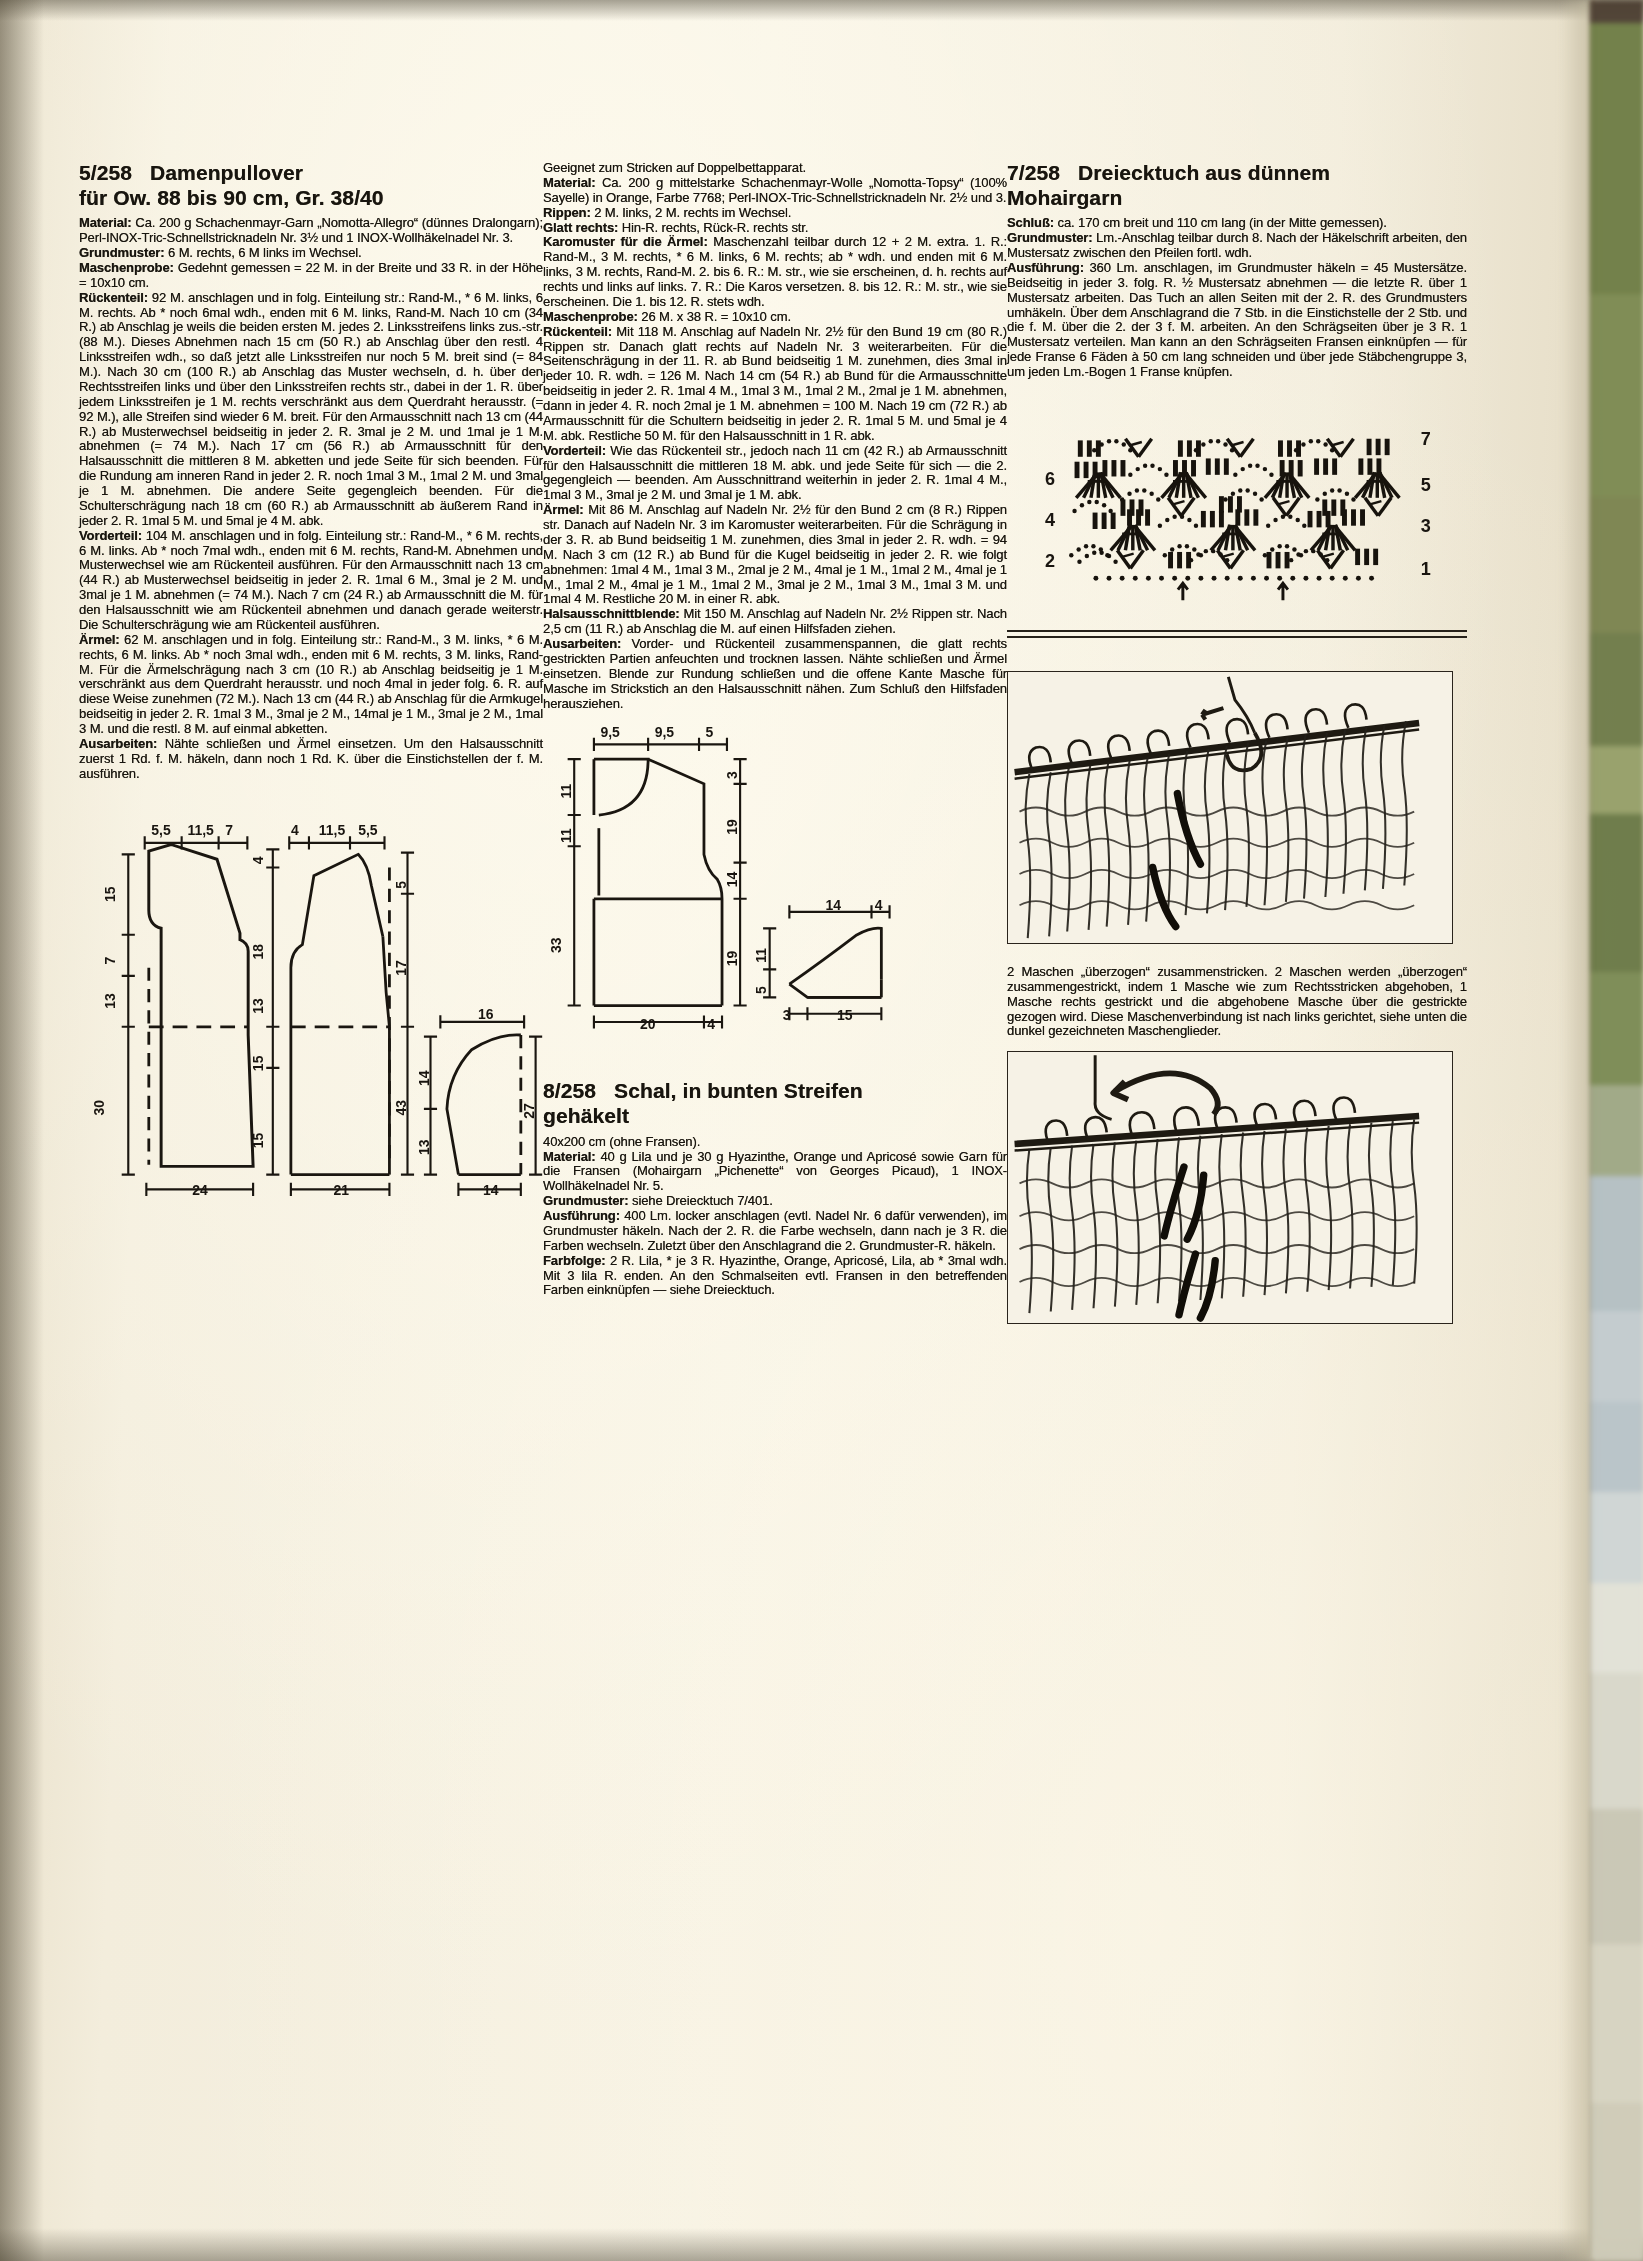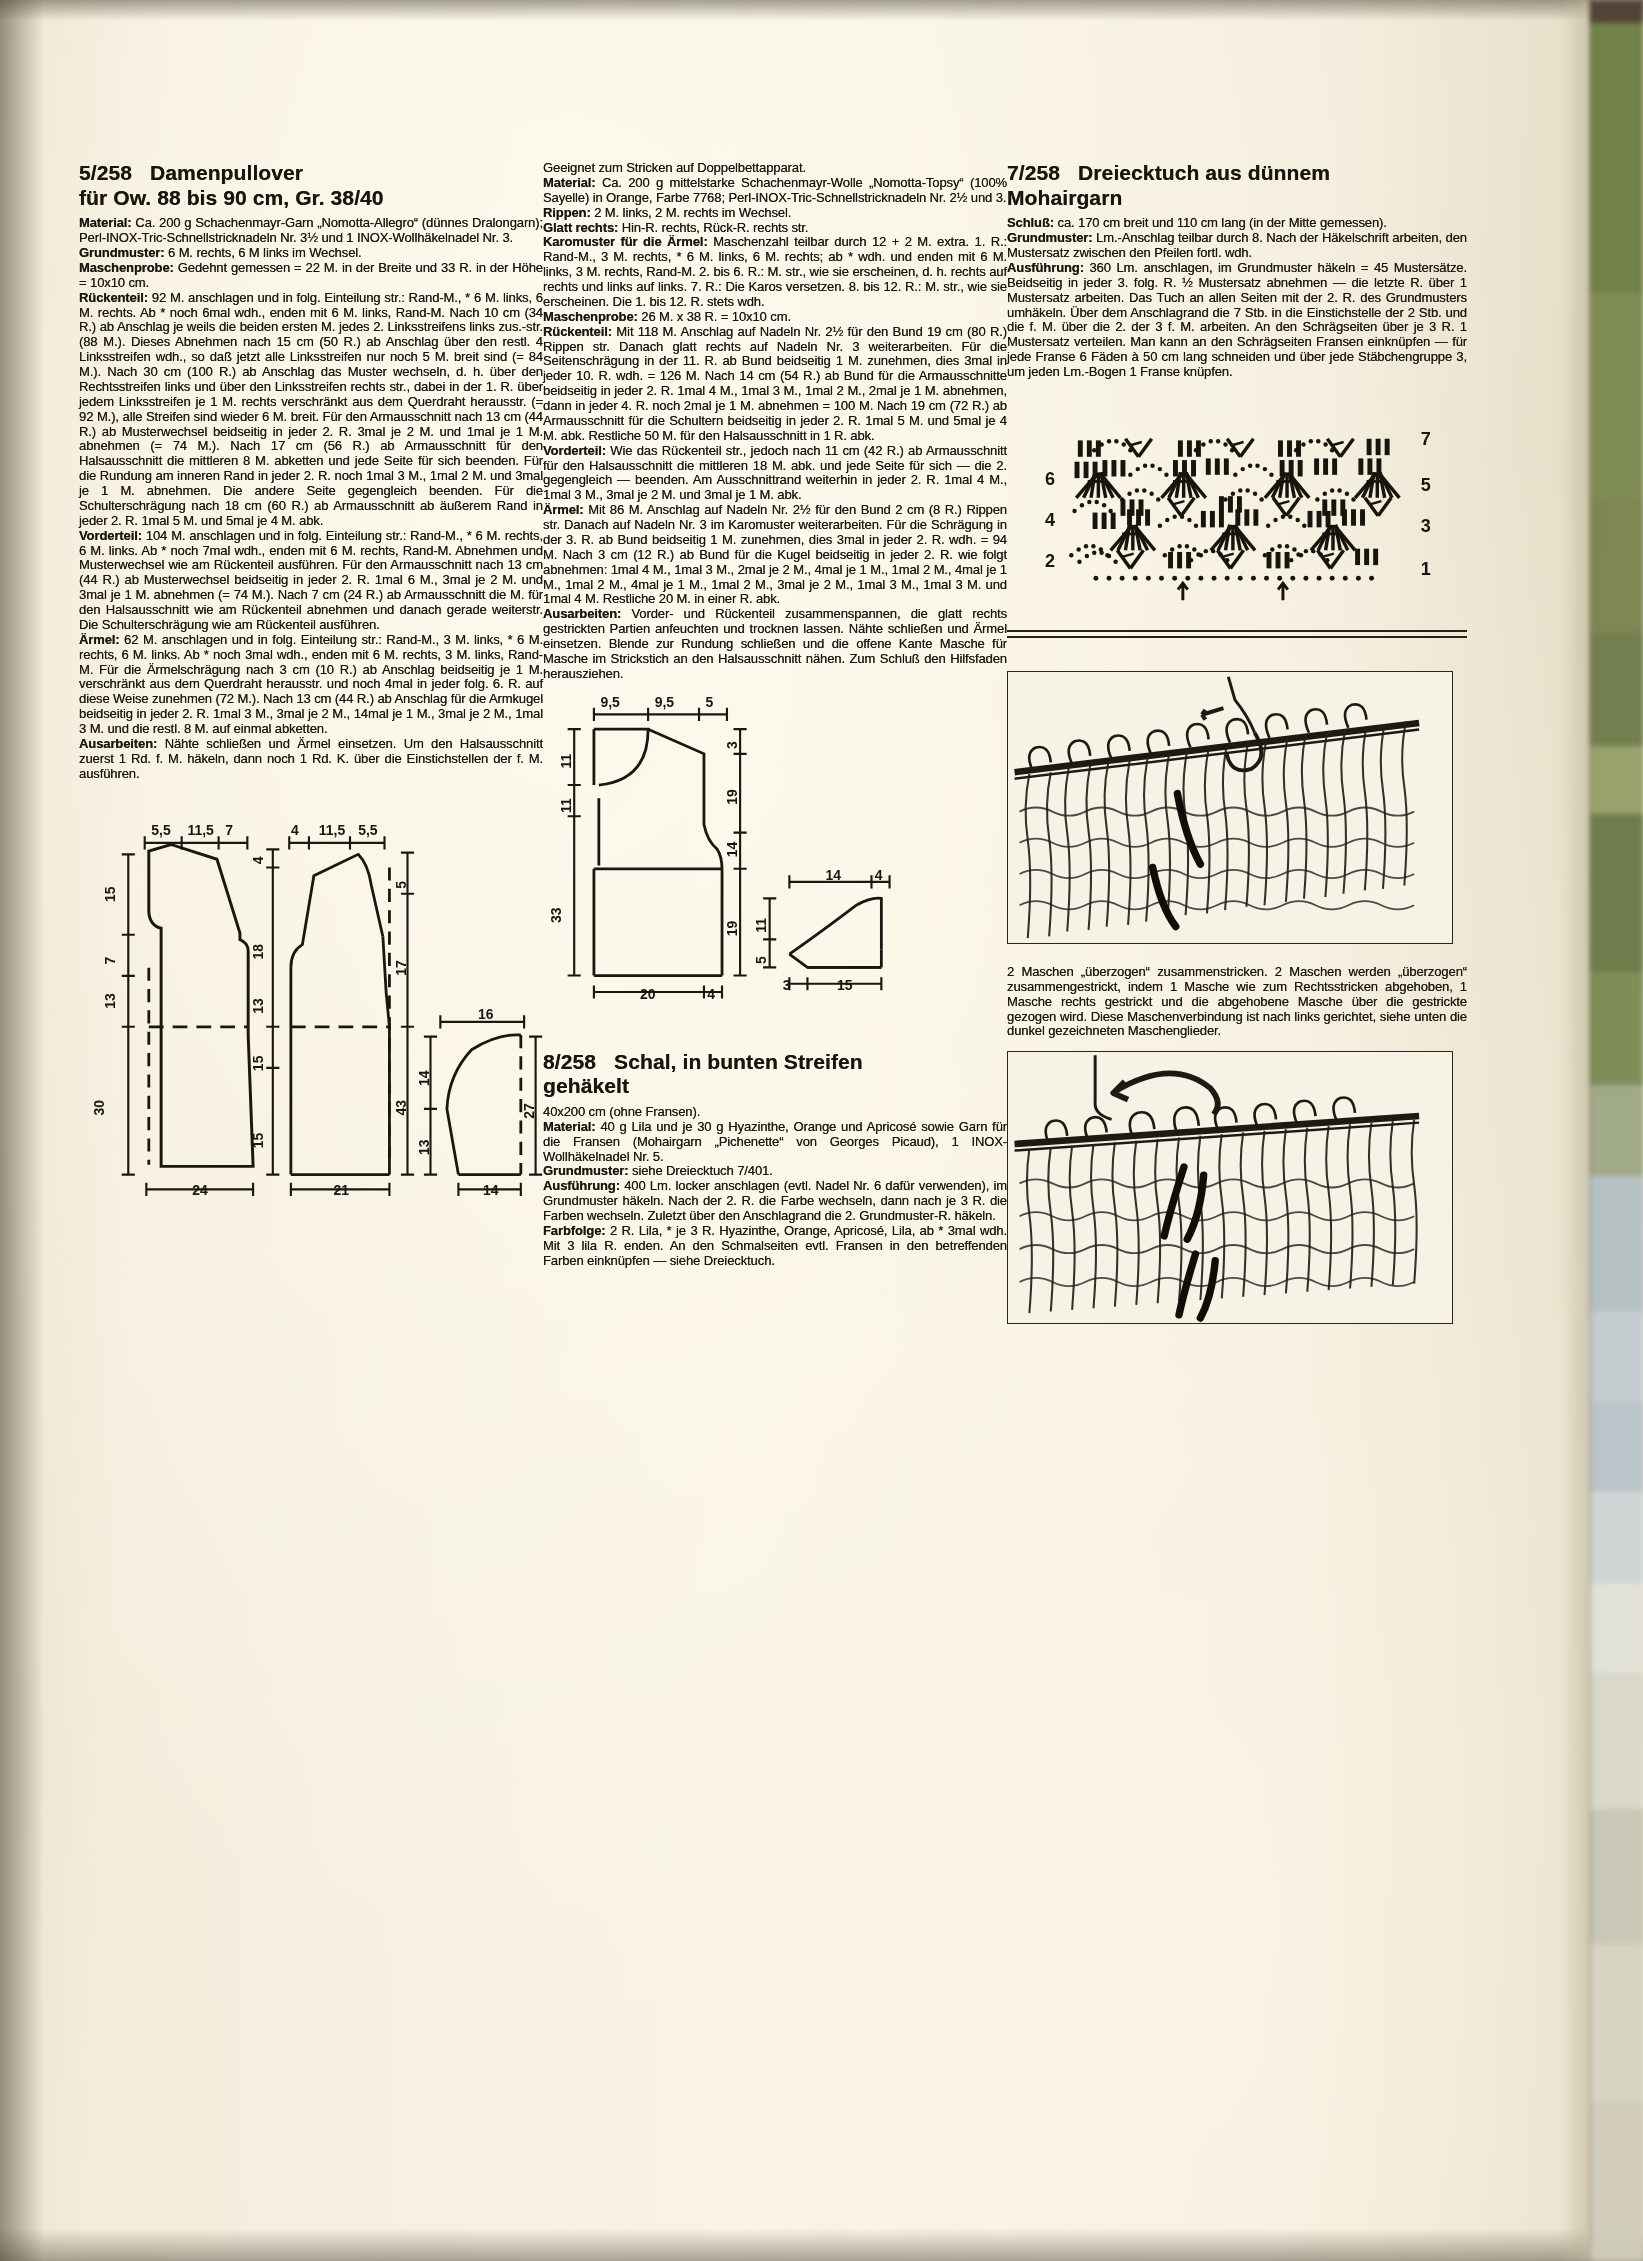--- a/index.html
+++ b/index.html
@@ -291,20 +291,21 @@
 
       <p class="body inkish">Geeignet zum Stricken auf Doppelbettapparat.</p>
       <p class="body inkish"><span class="lbl">Material:</span><span> Ca. 200 g mittelstarke Schachenmayr-Wolle „Nomotta-Topsy“ (100% Sayelle) in Orange, Farbe 7768; Perl-INOX-Tric-Schnellstricknadeln Nr. 2½ und 3.</span></p>
       <p class="body inkish"><span class="lbl">Rippen:</span><span> 2 M. links, 2 M. rechts im Wechsel.</span></p>
       <p class="body inkish"><span class="lbl">Glatt rechts:</span><span> Hin-R. rechts, Rück-R. rechts str.</span></p>
       <p class="body inkish"><span class="lbl">Karomuster für die Ärmel:</span><span> Maschenzahl teilbar durch 12 + 2 M. extra. 1. R.: Rand-M., 3 M. rechts, * 6 M. links, 6 M. rechts; ab * wdh. und enden mit 6 M. links, 3 M. rechts, Rand-M. 2. bis 6. R.: M. str., wie sie erscheinen, d. h. rechts auf rechts und links auf links. 7. R.: Die Karos versetzen. 8. bis 12. R.: M. str., wie sie erscheinen. Die 1. bis 12. R. stets wdh.</span></p>
       <p class="body inkish"><span class="lbl">Maschenprobe:</span><span> 26 M. x 38 R. = 10x10 cm.</span></p>
       <p class="body inkish"><span class="lbl">Rückenteil:</span><span> Mit 118 M. Anschlag auf Nadeln Nr. 2½ für den Bund 19 cm (80 R.) Rippen str. Danach glatt rechts auf Nadeln Nr. 3 weiterarbeiten. Für die Seitenschrägung in der 11. R. ab Bund beidseitig 1 M. zunehmen, dies 3mal in jeder 10. R. wdh. = 126 M. Nach 14 cm (54 R.) ab Bund für die Armausschnitte beidseitig in jeder 2. R. 1mal 4 M., 1mal 3 M., 1mal 2 M., 2mal je 1 M. abnehmen, dann in jeder 4. R. noch 2mal je 1 M. abnehmen = 100 M. Nach 19 cm (72 R.) ab Armausschnitt für die Schultern beidseitig in jeder 2. R. 1mal 5 M. und 5mal je 4 M. abk. Restliche 50 M. für den Halsausschnitt in 1 R. abk.</span></p>
       <p class="body inkish"><span class="lbl">Vorderteil:</span><span> Wie das Rückenteil str., jedoch nach 11 cm (42 R.) ab Armausschnitt für den Halsausschnitt die mittleren 18 M. abk. und jede Seite für sich — die 2. gegengleich — beenden. Am Ausschnittrand weiterhin in jeder 2. R. 1mal 4 M., 1mal 3 M., 3mal je 2 M. und 3mal je 1 M. abk.</span></p>
       <p class="body inkish"><span class="lbl">Ärmel:</span><span> Mit 86 M. Anschlag auf Nadeln Nr. 2½ für den Bund 2 cm (8 R.) Rippen str. Danach auf Nadeln Nr. 3 im Karomuster weiterarbeiten. Für die Schrägung in der 3. R. ab Bund beidseitig 1 M. zunehmen, dies 3mal in jeder 2. R. wdh. = 94 M. Nach 3 cm (12 R.) ab Bund für die Kugel beidseitig in jeder 2. R. wie folgt abnehmen: 1mal 4 M., 1mal 3 M., 2mal je 2 M., 4mal je 1 M., 1mal 2 M., 4mal je 1 M., 1mal 2 M., 4mal je 1 M., 1mal 2 M., 3mal je 2 M., 1mal 3 M., 1mal 3 M. und 1mal 4 M. Restliche 20 M. in einer R. abk.</span></p>
+      <p class="body inkish"><span class="lbl">Halsausschnittblende:</span><span> Mit 150 M. Anschlag auf Nadeln Nr. 2½ Rippen str. Nach 2,5 cm (11 R.) ab Anschlag die M. auf einen Hilfsfaden ziehen.</span></p>
       <p class="body inkish"><span class="lbl">Ausarbeiten:</span><span> Vorder- und Rückenteil zusammenspannen, die glatt rechts gestrickten Partien anfeuchten und trocknen lassen. Nähte schließen und Ärmel einsetzen. Blende zur Rundung schließen und die offene Kante Masche für Masche im Strickstich an den Halsausschnitt nähen. Zum Schluß den Hilfsfaden herausziehen.</span></p>
 
       <div class="spacer-sm"></div>
 
       <svg class="schem" width="464" height="345" viewBox="0 0 565 420">
 
         <g stroke="#1a1610" stroke-width="2.6">
           <path d="M62 18 L62 34 M128 18 L128 34 M190 18 L190 34 M224 18 L224 34"></path>
           <path d="M62 26 L224 26"></path>
         </g>

